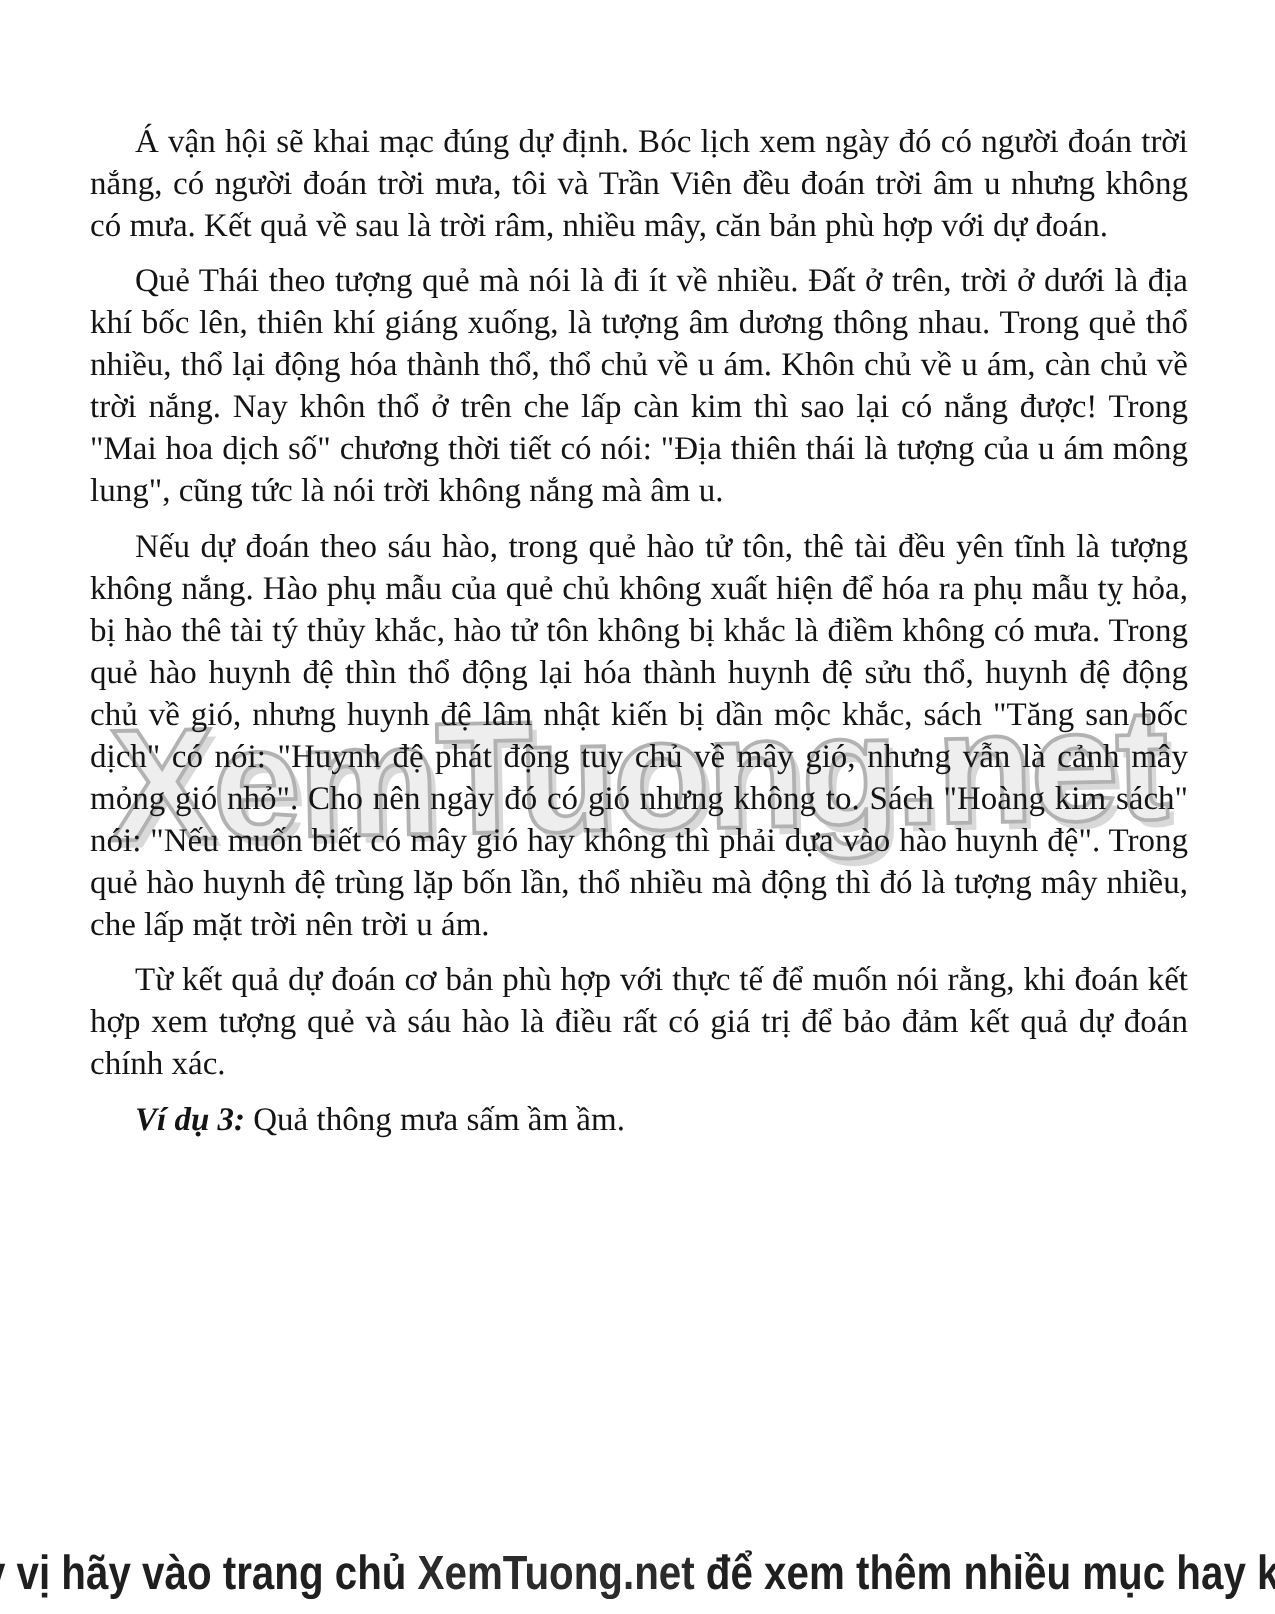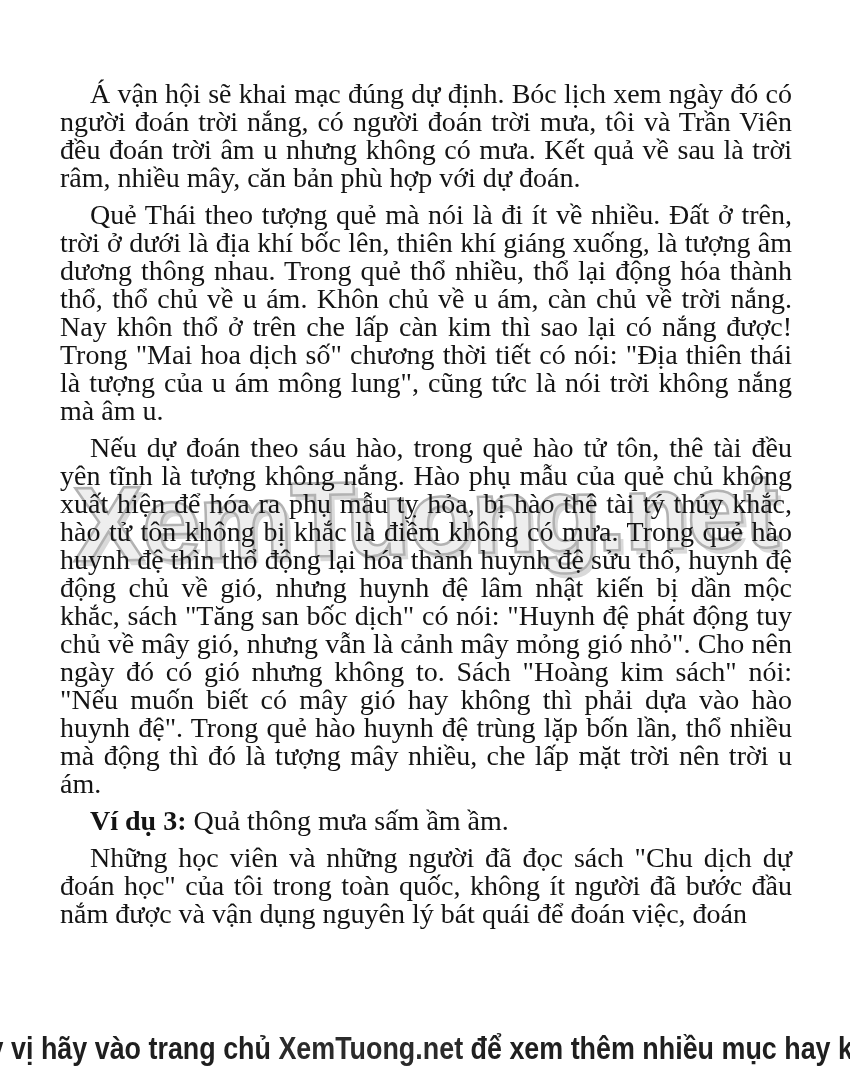--- a/index.html
+++ b/index.html
@@ -17,30 +17,31 @@
   }
 
   
   .text-block {
     position: absolute;
     left: 60px;
     top: 80px;
     width: 732px;
     z-index: 2;
     color: #141414;
-    font-size: 28px;
+    font-size: 22px;
     line-height: 28px;
     text-align: justify;
   }
   .text-block p {
     margin: 0 0 9px 0;
     text-indent: 30px;
   }
   .example-label {
     font-weight: bold;
+    font-style: italic;
   }
 
   
   .watermark {
     position: absolute;
     left: 32px;
     top: 464px;
     width: 786px;
     z-index: 1;
     text-align: center;
@@ -85,21 +86,21 @@
 <body>
 
 <div class="page">
 
   <div class="watermark">XemTuong.net</div>
 
   <main class="text-block">
     <p>Á vận hội sẽ khai mạc đúng dự định. Bóc lịch xem ngày đó có người đoán trời nắng, có người đoán trời mưa, tôi và Trần Viên đều đoán trời âm u nhưng không có mưa. Kết quả về sau là trời râm, nhiều mây, căn bản phù hợp với dự đoán.</p>
     <p>Quẻ Thái theo tượng quẻ mà nói là đi ít về nhiều. Đất ở trên, trời ở dưới là địa khí bốc lên, thiên khí giáng xuống, là tượng âm dương thông nhau. Trong quẻ thổ nhiều, thổ lại động hóa thành thổ, thổ chủ về u ám. Khôn chủ về u ám, càn chủ về trời nắng. Nay khôn thổ ở trên che lấp càn kim thì sao lại có nắng được! Trong "Mai hoa dịch số" chương thời tiết có nói: "Địa thiên thái là tượng của u ám mông lung", cũng tức là nói trời không nắng mà âm u.</p>
     <p>Nếu dự đoán theo sáu hào, trong quẻ hào tử tôn, thê tài đều yên tĩnh là tượng không nắng. Hào phụ mẫu của quẻ chủ không xuất hiện để hóa ra phụ mẫu tỵ hỏa, bị hào thê tài tý thủy khắc, hào tử tôn không bị khắc là điềm không có mưa. Trong quẻ hào huynh đệ thìn thổ động lại hóa thành huynh đệ sửu thổ, huynh đệ động chủ về gió, nhưng huynh đệ lâm nhật kiến bị dần mộc khắc, sách "Tăng san bốc dịch" có nói: "Huynh đệ phát động tuy chủ về mây gió, nhưng vẫn là cảnh mây mỏng gió nhỏ". Cho nên ngày đó có gió nhưng không to. Sách "Hoàng kim sách" nói: "Nếu muốn biết có mây gió hay không thì phải dựa vào hào huynh đệ". Trong quẻ hào huynh đệ trùng lặp bốn lần, thổ nhiều mà động thì đó là tượng mây nhiều, che lấp mặt trời nên trời u ám.</p>
+    <p>Từ kết quả dự đoán cơ bản phù hợp với thực tế để muốn nói rằng, khi đoán kết hợp xem tượng quẻ và sáu hào là điều rất có giá trị để bảo đảm kết quả dự đoán chính xác.</p>
     <p><span class="example-label">Ví dụ 3:</span><span> Quả thông mưa sấm ầm ầm.</span></p>
-    <p>Những học viên và những người đã đọc sách "Chu dịch dự đoán học" của tôi trong toàn quốc, không ít người đã bước đầu nắm được và vận dụng nguyên lý bát quái để đoán việc, đoán</p>
   </main>
 
   <footer class="footer">
     <div class="footer-inner"><span>Qủy vị hãy vào trang chủ </span><span class="footer-site">XemTuong.net</span><span> để xem thêm nhiều mục hay khác</span></div>
   </footer>
 
 </div>
 
 </body></html>

